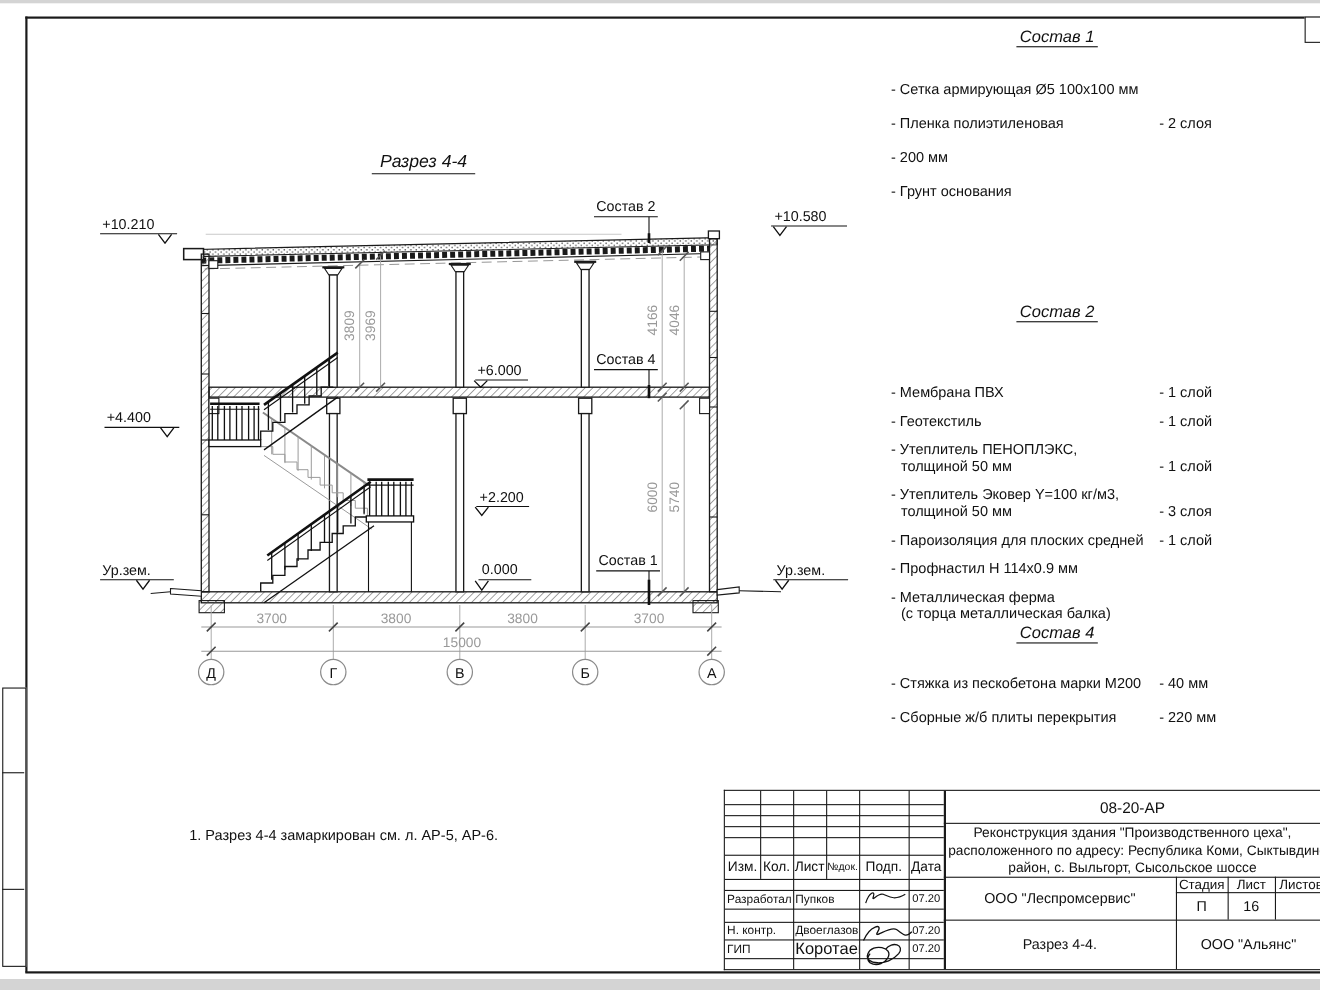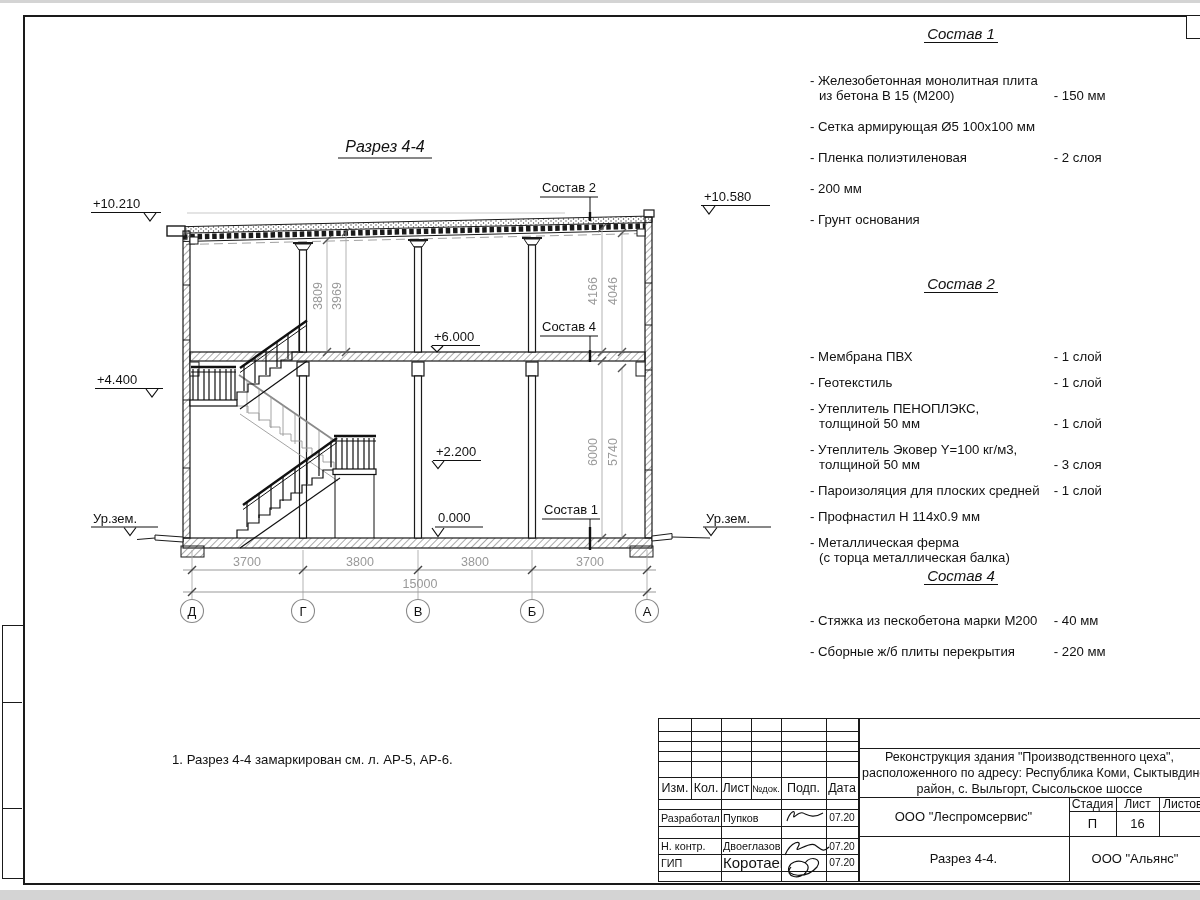--- a/index.html
+++ b/index.html
@@ -300,25 +300,20 @@
       <line x1="542" y1="519" x2="600" y2="519" stroke="#111" stroke-width="1"></line>
       <line x1="590" y1="519" x2="590" y2="550" stroke="#111" stroke-width="1"></line>
       <line x1="590" y1="527" x2="590" y2="550" stroke="#111" stroke-width="2.4"></line>
     </g>
   </svg>
 
   <div class="mlist gap16" style="top:26px;">
     <h3><span>Состав 1</span></h3>
     <div style="margin-top:30px;">
       <div class="mrow">
-          <span class="mname">- Железобетонная  монолитная плита
-из бетона В 15 (М200)</span>
-          <span class="mval">- 150 мм</span>
-        </div>
-      <div class="mrow">
           <span class="mname">- Сетка армирующая Ø5 100х100 мм</span>
           <span class="mval"></span>
         </div>
       <div class="mrow">
           <span class="mname">- Пленка полиэтиленовая</span>
           <span class="mval">-  2 слоя</span>
         </div>
       <div class="mrow">
           <span class="mval">- 200 мм</span>
         </div>
@@ -428,20 +423,21 @@
       <path d="M14 30 C6 40 24 44 30 34 C36 24 16 20 12 30 C8 40 30 42 40 30 C46 22 34 18 28 26" stroke="#111" stroke-width="1.2" fill="none"></path>
     </svg>
 
     <div class="hl" style="left:199px;top:29px;width:343px;"></div>
     <div class="hl" style="left:199px;top:78px;width:343px;height:1.4px;"></div>
     <div class="hl" style="left:199px;top:117px;width:343px;height:1.4px;"></div>
     <div class="hl" style="left:410px;top:92px;width:132px;"></div>
     <div class="vl" style="left:410px;top:78px;height:84px;width:1.4px;"></div>
     <div class="vl" style="left:457px;top:78px;height:39px;"></div>
     <div class="vl" style="left:500px;top:78px;height:39px;"></div>
+    <div class="cell" style="left:199px;top:0;width:343px;height:29px;font-size:14px;">08-20-АР</div>
     <div class="cell" style="left:199px;top:30px;width:343px;height:16px;font-size:12.5px;">Реконструкция здания "Производственного цеха",</div>
     <div class="cell" style="left:203px;top:46px;width:339px;height:16px;justify-content:flex-start;font-size:12.5px;">расположенного по адресу: Республика Коми, Сыктывдинский</div>
     <div class="cell" style="left:199px;top:62px;width:343px;height:16px;font-size:12.5px;">район, с. Выльгорт, Сысольское шоссе</div>
     <div class="cell" style="left:199px;top:78px;width:211px;height:39px;font-size:13px;">ООО "Леспромсервис"</div>
     <div class="cell" style="left:410px;top:78px;width:47px;height:14px;font-size:12.2px;">Стадия</div>
     <div class="cell" style="left:457px;top:78px;width:43px;height:14px;font-size:12.2px;">Лист</div>
     <div class="cell" style="left:500px;top:78px;width:42px;height:14px;justify-content:flex-start;padding-left:4px;font-size:12.2px;">Листов</div>
     <div class="cell" style="left:410px;top:92px;width:47px;height:25px;font-size:13px;">П</div>
     <div class="cell" style="left:457px;top:92px;width:43px;height:25px;font-size:13px;">16</div>
     <div class="cell" style="left:199px;top:117px;width:211px;height:45px;font-size:13px;">Разрез 4-4.</div>

